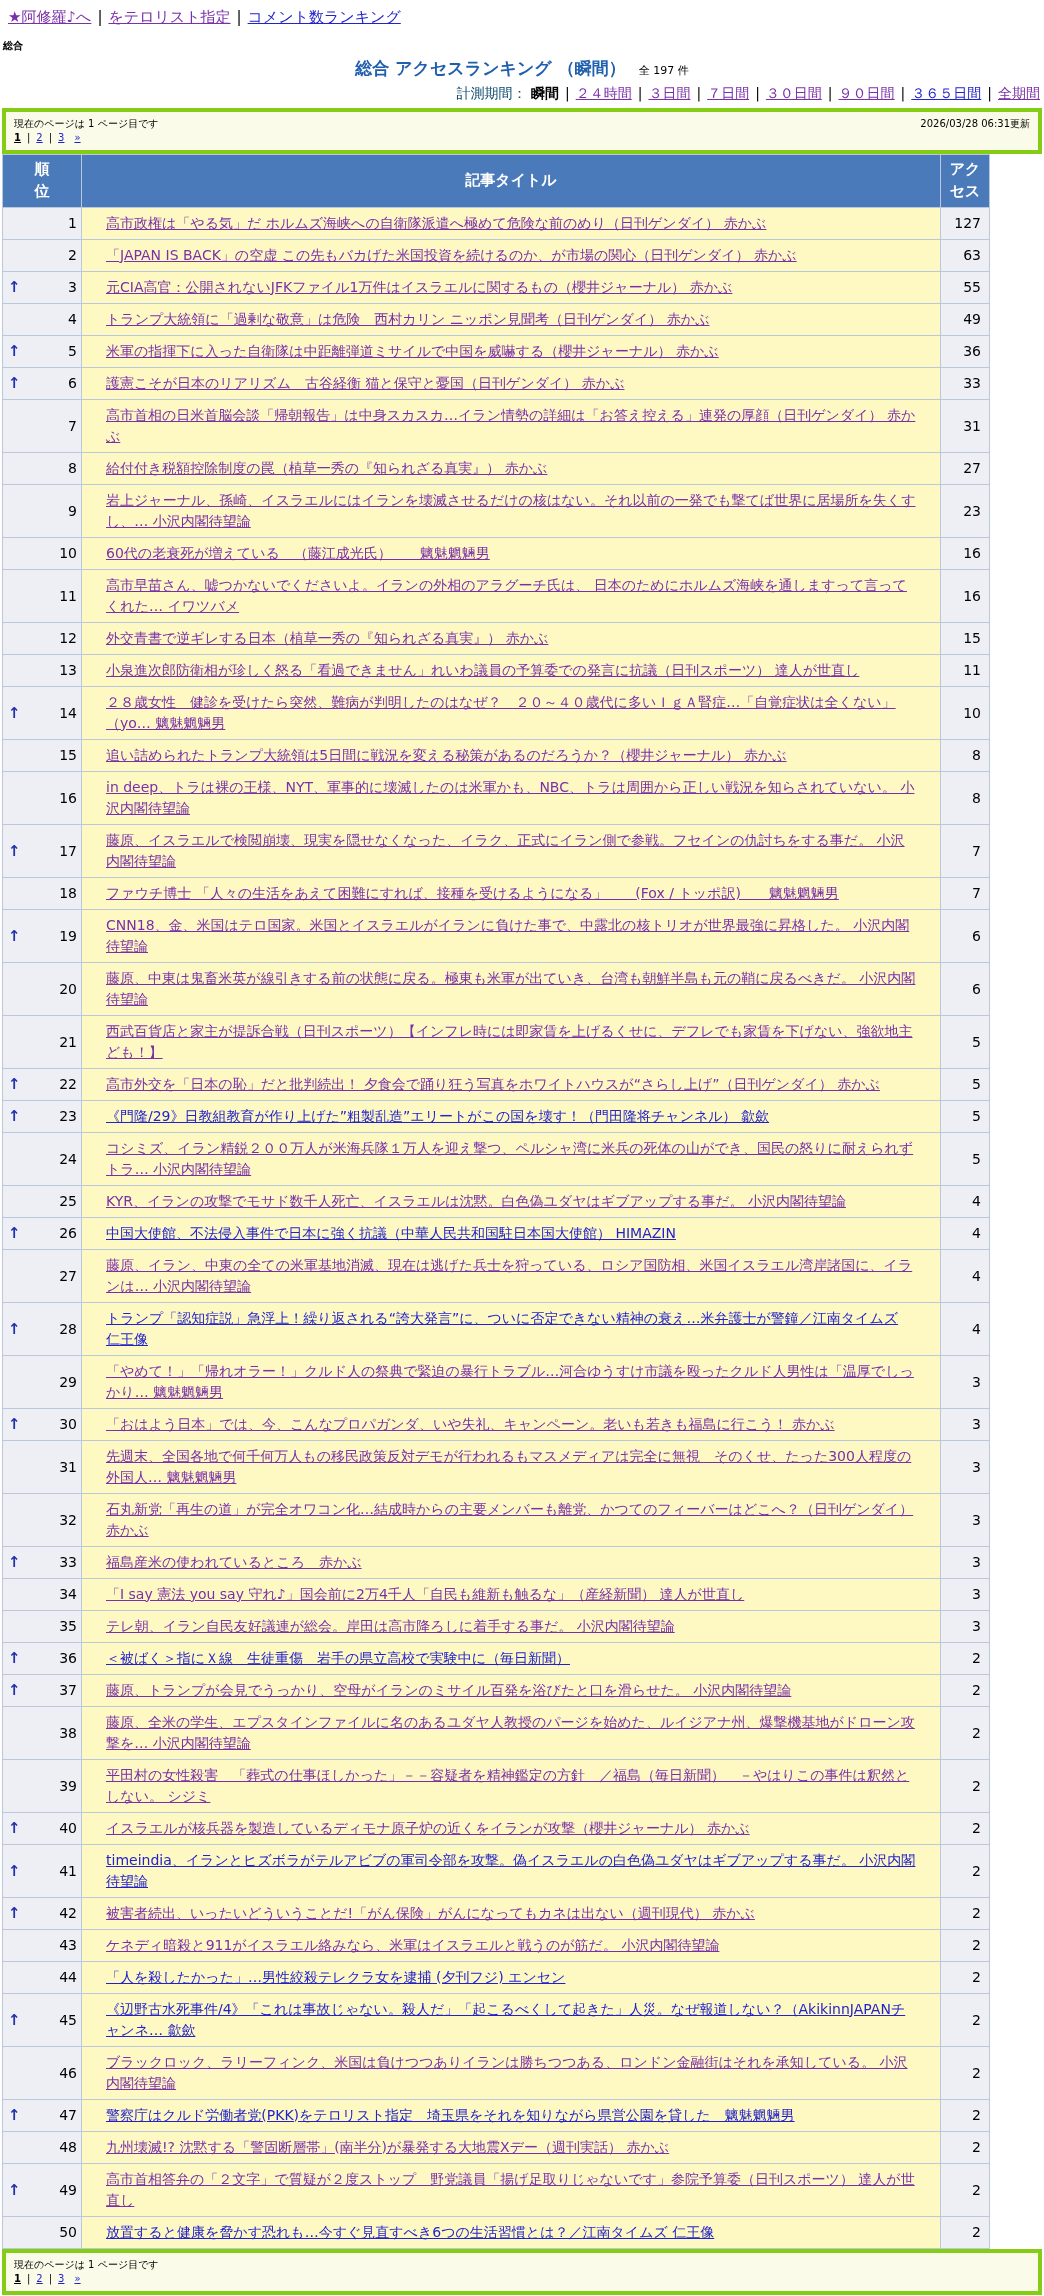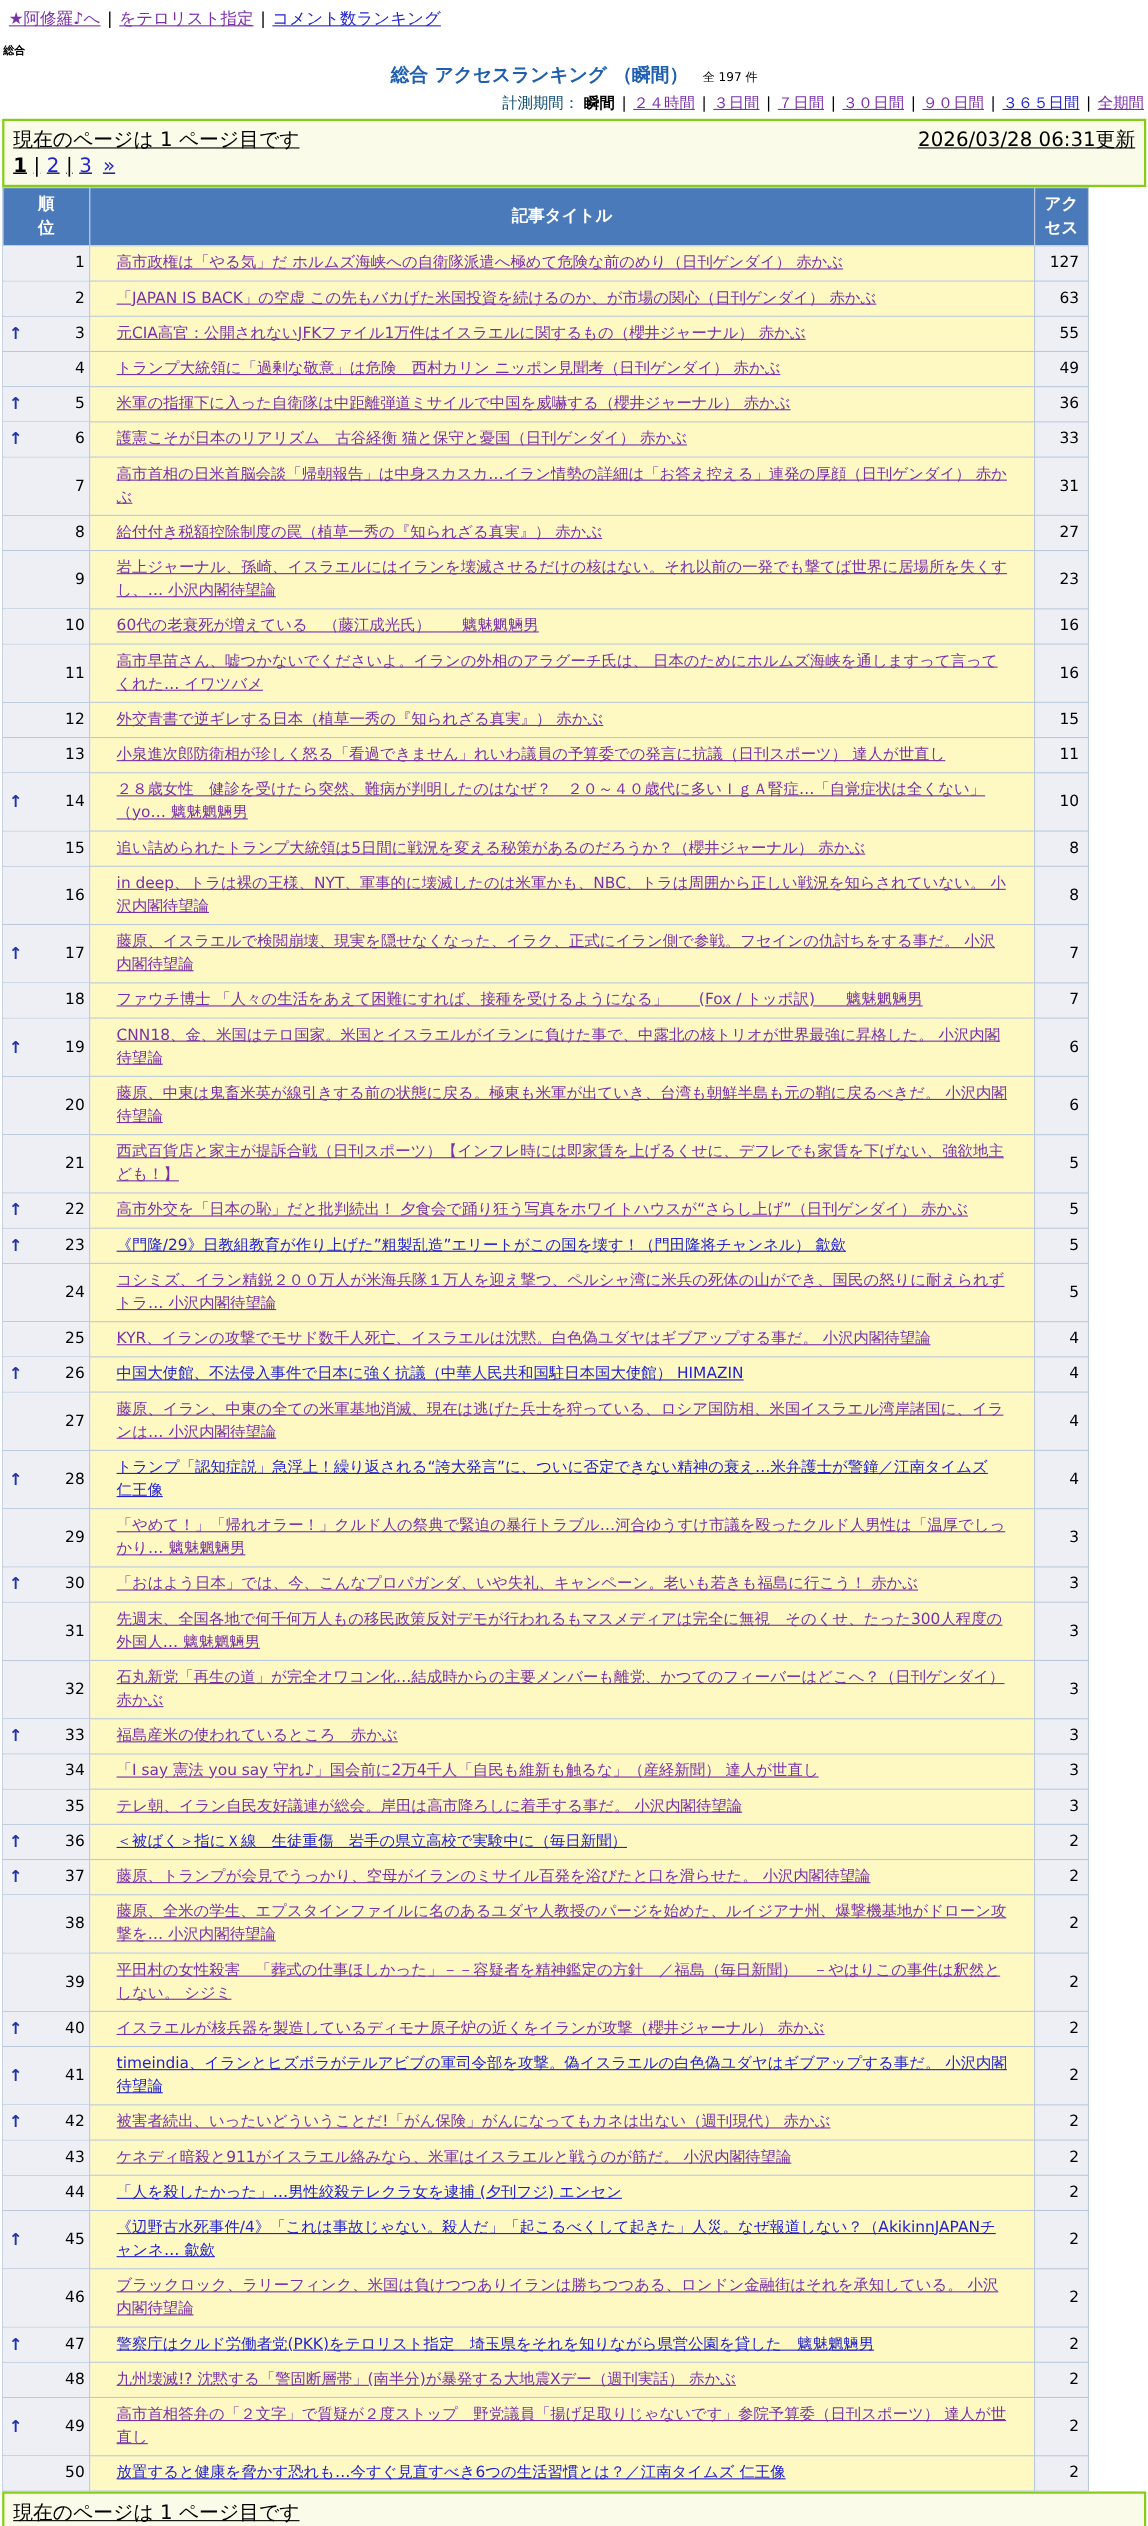--- a/index.html
+++ b/index.html
@@ -15,21 +15,21 @@
   .section-label { font-size:10px; font-weight:bold; padding:8px 0 0 3px; }
 
   .title-line { text-align:center; margin-top:4px; }
   .title-main { color:#1f5fae; font-weight:bold; font-size:17px; }
   .title-total { font-size:11px; margin-left:8px; }
 
   .period-line { text-align:right; font-size:14px; padding:5px 4px 5px 0; }
   .period-label { color:#0c4a6e; }
   .period-current { font-weight:bold; }
 
-  .pagebox { margin:0 2px; background:#fbfbe9; border:2px solid #84cc16; padding:5px 8px 7px 8px; font-size:18px;text-decoration:underline; }
+  .pagebox { margin:0 2px; background:#fbfbe9; border:4px solid #84cc16; padding:5px 8px 7px 8px; font-size:10px; }
   .pagebox-line1 { display:flex; justify-content:space-between; }
   .pager { margin-top:1px; }
   .pager .cur { font-weight:bold; text-decoration:underline; color:#000; }
   .pager .nextgap { margin-left:10px; }
 
   table.rank { width:988px; margin:0 2px; border-collapse:collapse; font-size:14px; table-layout:fixed; }
   table.rank th, table.rank td { border:1px solid #b9c9db; }
   thead th { background:#4a7ab9; color:#fff; font-weight:bold; padding:4px 2px; font-size:15px; text-align:center; }
   th.h-rank { width:74px; }
   th.h-access { width:44px; }

